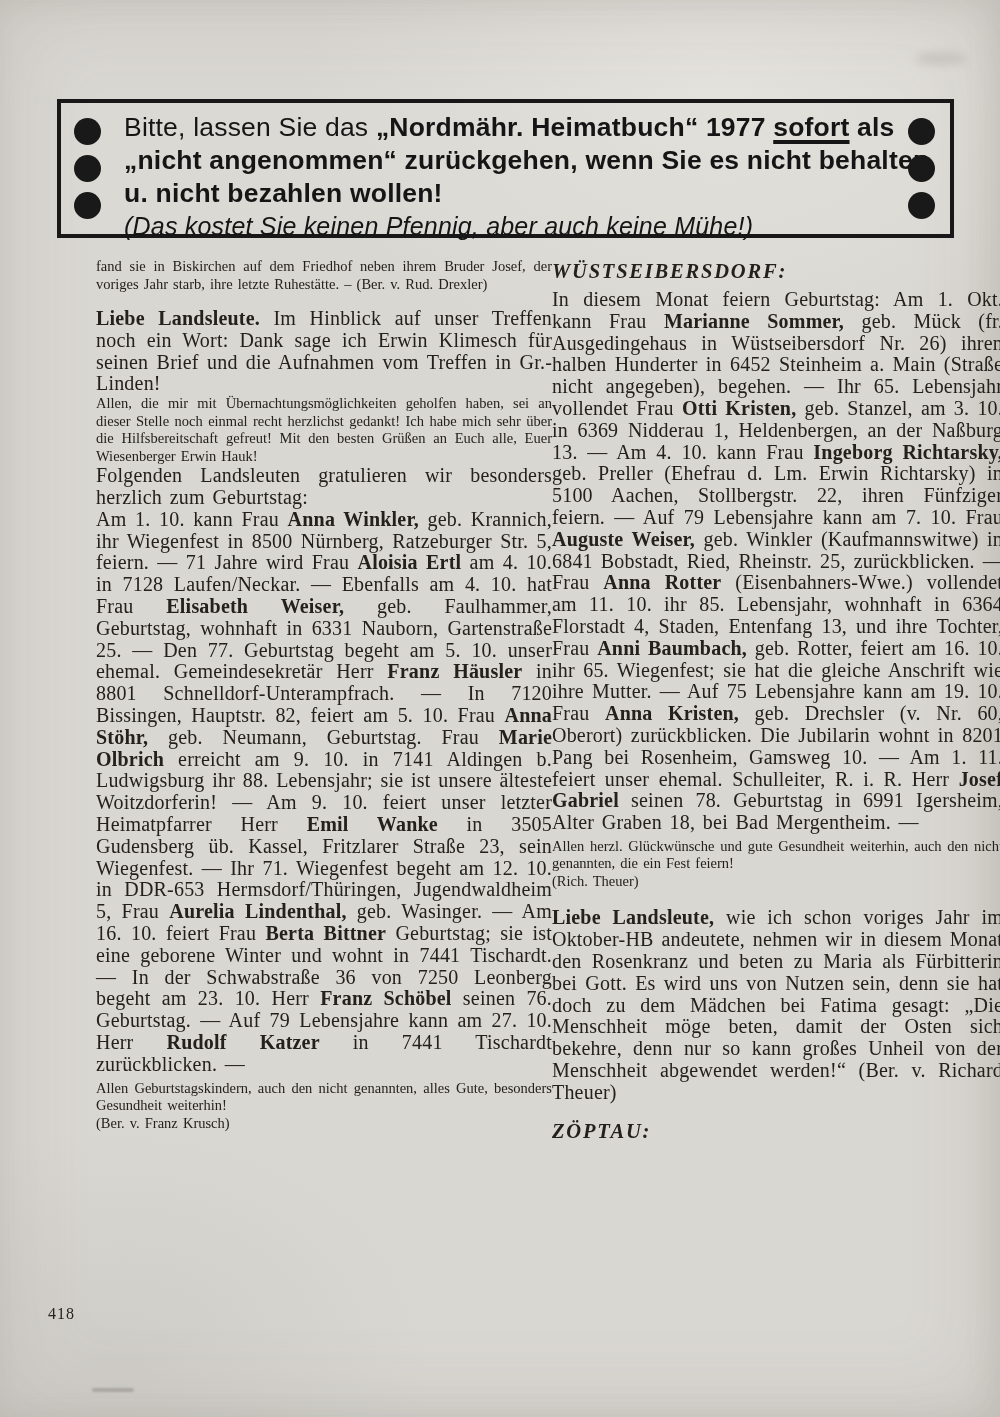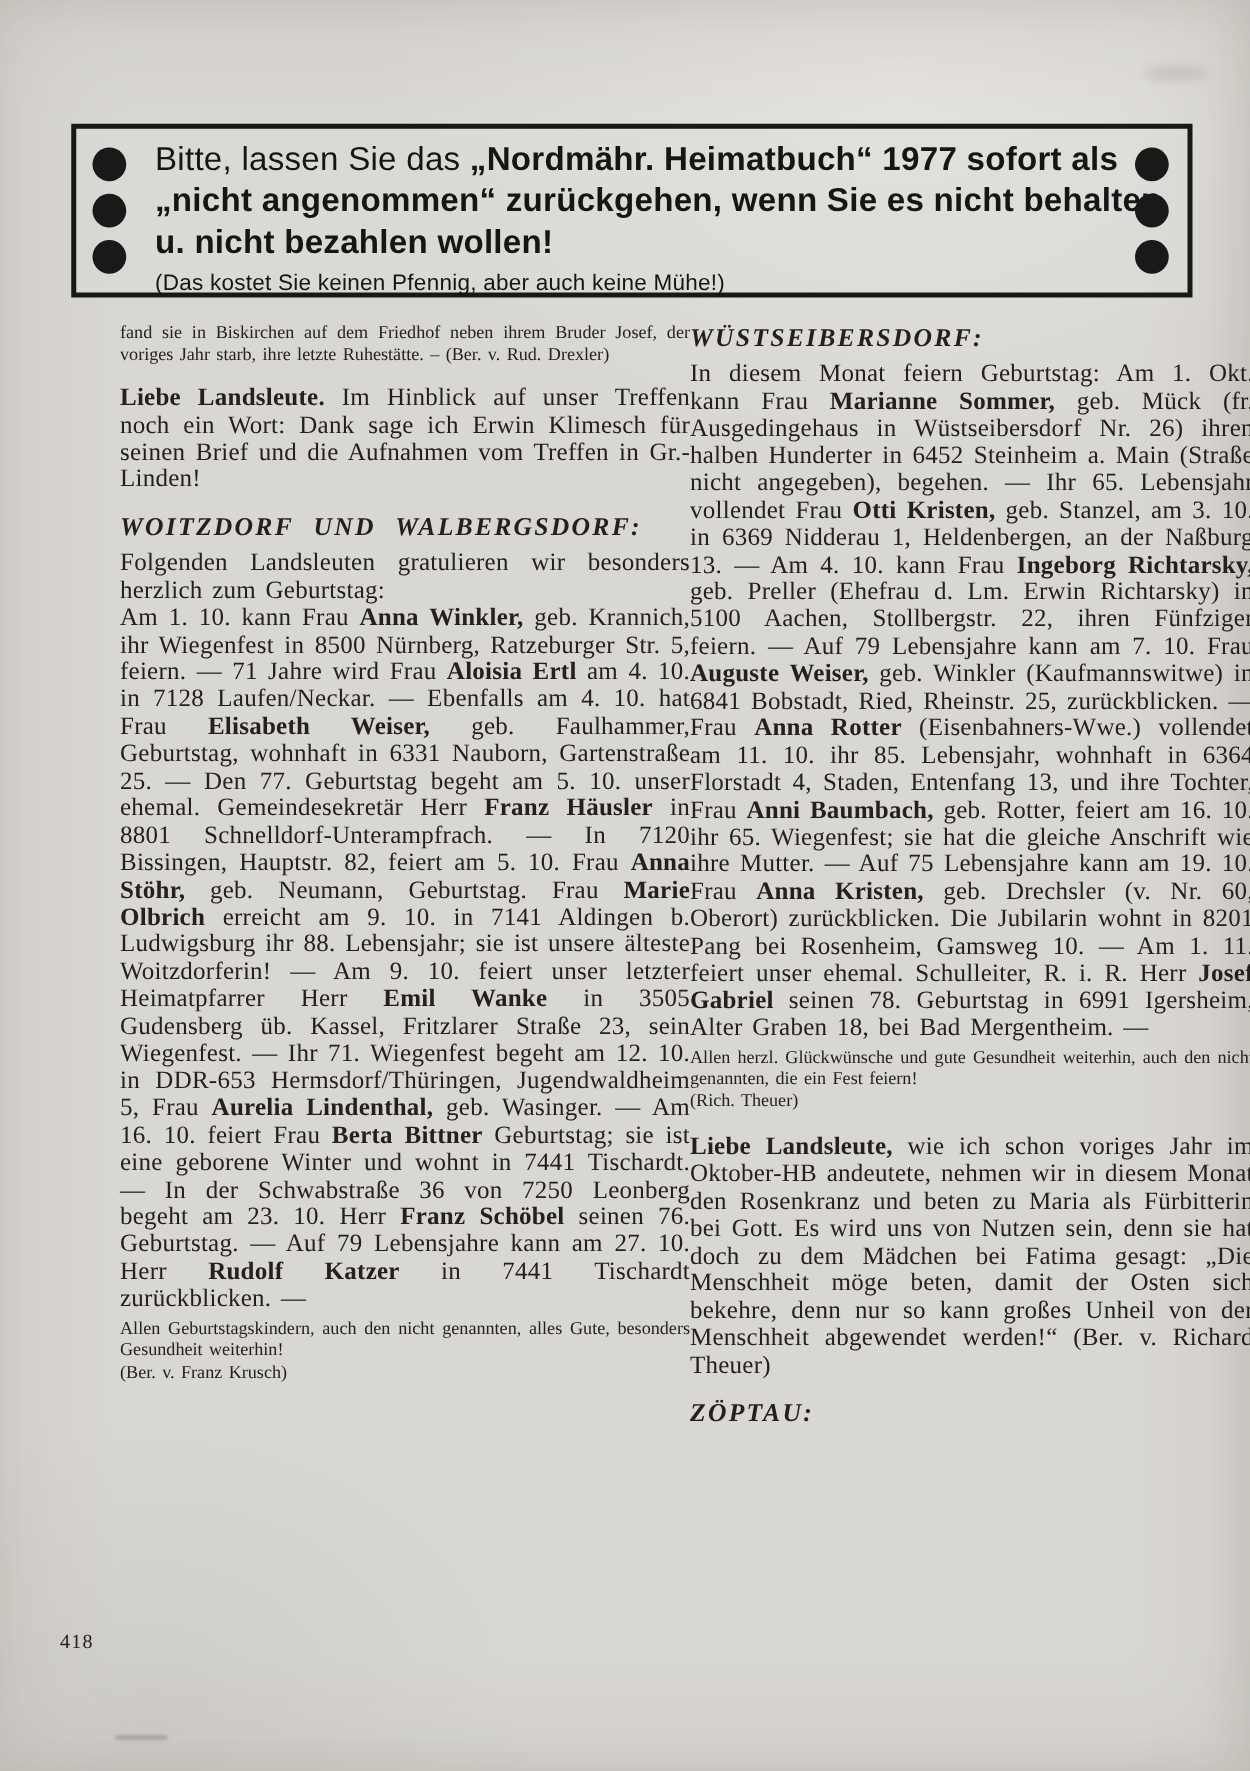--- a/index.html
+++ b/index.html
@@ -16,23 +16,23 @@
   }
   
   .notice{position:absolute;left:57px;top:99px;width:889px;height:131px;border:4px solid #181818;background:rgba(222,220,215,.35);}
   .dots{position:absolute;top:15px;bottom:15px;width:27px;display:flex;flex-direction:column;justify-content:space-between;}
   .dots.left{left:13px;}
   .dots.right{right:15px;}
   .dot{width:27px;height:27px;border-radius:50%;background:#191919;}
   .notice-text{position:absolute;left:63px;top:8px;right:72px;
     font-family:"Liberation Sans", sans-serif;font-size:26.5px;line-height:33px;color:#151515;letter-spacing:.2px;}
   .nl{white-space:nowrap;}
-  .nl4{font-size:18px;}
+  .nl4{font-size:25px;font-style:italic;}
   .b{font-weight:700;}
-  .u{text-decoration-thickness:3.5px;text-underline-offset:4px;text-align:right;}
+  .u{text-decoration:underline;text-decoration-thickness:3.5px;text-underline-offset:4px;text-align:right;}
   
   .cols{position:absolute;left:50px;top:258px;width:918px;display:flex;margin-left:46px;}
   .col{width:456px;}
   .col.right{width:451px;}
   p,h2{margin:0;}
   .small{font-size:14.5px;line-height:17.5px;text-align:justify;word-spacing:1.5px;}
   .body-text{font-size:20px;line-height:21.8px;text-align:justify;word-spacing:2.5px;letter-spacing:.2px;hyphens:auto;}
   .heading{font-size:20.5px;font-weight:700;letter-spacing:1.8px;word-spacing:9px;margin:16px 0 6px;font-style:italic;}
   .heading.first{margin-top:2px;}
   .mt-liebe{margin-top:15px;}
@@ -67,21 +67,21 @@
       <span class="dot"></span>
       <span class="dot"></span>
     </div>
   </div>
 
   <div class="cols">
 
     <div class="col left">
       <p class="small">fand sie in Biskirchen auf dem Friedhof neben ihrem Bruder Josef, der voriges Jahr starb, ihre letzte Ruhestätte. – (Ber. v. Rud. Drexler)</p>
       <p class="body-text mt-liebe"><span class="b">Liebe Landsleute.</span><span> Im Hinblick auf unser Treffen noch ein Wort: Dank sage ich Erwin Klimesch für seinen Brief und die Aufnahmen vom Treffen in Gr.-Linden!</span></p>
-      <h2 class="heading">WOITZDORF UND WALBERGSDORF:</h2>
+      <p class="small">Allen, die mir mit Übernachtungsmöglichkeiten geholfen haben, sei an dieser Stelle noch einmal recht herzlichst gedankt! Ich habe mich sehr über die Hilfsbereitschaft gefreut! Mit den besten Grüßen an Euch alle, Euer Wiesenberger Erwin Hauk!</p>
       <p class="body-text">Folgenden Landsleuten gratulieren wir besonders herzlich zum Geburtstag:</p>
       <p class="body-text"><span>Am 1. 10. kann Frau </span><span class="b">Anna Winkler,</span><span> geb. Krannich, ihr Wiegenfest in 8500 Nürnberg, Ratzeburger Str. 5, feiern. — 71 Jahre wird Frau </span><span class="b">Aloisia Ertl</span><span> am 4. 10. in 7128 Laufen/Neckar. — Ebenfalls am 4. 10. hat Frau </span><span class="b">Elisabeth Weiser,</span><span> geb. Faulhammer, Geburtstag, wohnhaft in 6331 Nauborn, Gartenstraße 25. — Den 77. Geburtstag begeht am 5. 10. unser ehemal. Gemeindesekretär Herr </span><span class="b">Franz Häusler</span><span> in 8801 Schnelldorf-Unterampfrach. — In 7120 Bissingen, Hauptstr. 82, feiert am 5. 10. Frau </span><span class="b">Anna Stöhr,</span><span> geb. Neumann, Geburtstag. Frau </span><span class="b">Marie Olbrich</span><span> erreicht am 9. 10. in 7141 Aldingen b. Ludwigsburg ihr 88. Lebensjahr; sie ist unsere älteste Woitzdorferin! — Am 9. 10. feiert unser letzter Heimatpfarrer Herr </span><span class="b">Emil Wanke</span><span> in 3505 Gudensberg üb. Kassel, Fritzlarer Straße 23, sein Wiegenfest. — Ihr 71. Wiegenfest begeht am 12. 10. in DDR-653 Hermsdorf/Thüringen, Jugendwaldheim 5, Frau </span><span class="b">Aurelia Lindenthal,</span><span> geb. Wasinger. — Am 16. 10. feiert Frau </span><span class="b">Berta Bittner</span><span> Geburtstag; sie ist eine geborene Winter und wohnt in 7441 Tischardt. — In der Schwabstraße 36 von 7250 Leonberg begeht am 23. 10. Herr </span><span class="b">Franz Schöbel</span><span> seinen 76. Geburtstag. — Auf 79 Lebensjahre kann am 27. 10. Herr </span><span class="b">Rudolf Katzer</span><span> in 7441 Tischardt zurückblicken. —</span></p>
       <p class="small mt-small">Allen Geburtstagskindern, auch den nicht genannten, alles Gute, besonders Gesundheit weiterhin!</p>
       <p class="small credit">(Ber. v. Franz Krusch)</p>
     </div>
 
     <div class="col right">
       <h2 class="heading first">WÜSTSEIBERSDORF:</h2>
       <p class="body-text mt-body"><span>In diesem Monat feiern Geburtstag: Am 1. Okt. kann Frau </span><span class="b">Marianne Sommer,</span><span> geb. Mück (fr. Ausgedingehaus in Wüstseibersdorf Nr. 26) ihren halben Hunderter in 6452 Steinheim a. Main (Straße nicht angegeben), begehen. — Ihr 65. Lebensjahr vollendet Frau </span><span class="b">Otti Kristen,</span><span> geb. Stanzel, am 3. 10. in 6369 Nidderau 1, Heldenbergen, an der Naßburg 13. — Am 4. 10. kann Frau </span><span class="b">Ingeborg Richtarsky,</span><span> geb. Preller (Ehefrau d. Lm. Erwin Richtarsky) in 5100 Aachen, Stollbergstr. 22, ihren Fünfziger feiern. — Auf 79 Lebensjahre kann am 7. 10. Frau </span><span class="b">Auguste Weiser,</span><span> geb. Winkler (Kaufmannswitwe) in 6841 Bobstadt, Ried, Rheinstr. 25, zurückblicken. — Frau </span><span class="b">Anna Rotter</span><span> (Eisenbahners-Wwe.) vollendet am 11. 10. ihr 85. Lebensjahr, wohnhaft in 6364 Florstadt 4, Staden, Entenfang 13, und ihre Tochter, Frau </span><span class="b">Anni Baumbach,</span><span> geb. Rotter, feiert am 16. 10. ihr 65. Wiegenfest; sie hat die gleiche Anschrift wie ihre Mutter. — Auf 75 Lebensjahre kann am 19. 10. Frau </span><span class="b">Anna Kristen,</span><span> geb. Drechsler (v. Nr. 60, Oberort) zurückblicken. Die Jubilarin wohnt in 8201 Pang bei Rosenheim, Gamsweg 10. — Am 1. 11. feiert unser ehemal. Schulleiter, R. i. R. Herr </span><span class="b">Josef Gabriel</span><span> seinen 78. Geburtstag in 6991 Igersheim, Alter Graben 18, bei Bad Mergentheim. —</span></p>
       <p class="small mt-small">Allen herzl. Glückwünsche und gute Gesundheit weiterhin, auch den nicht genannten, die ein Fest feiern!</p>

